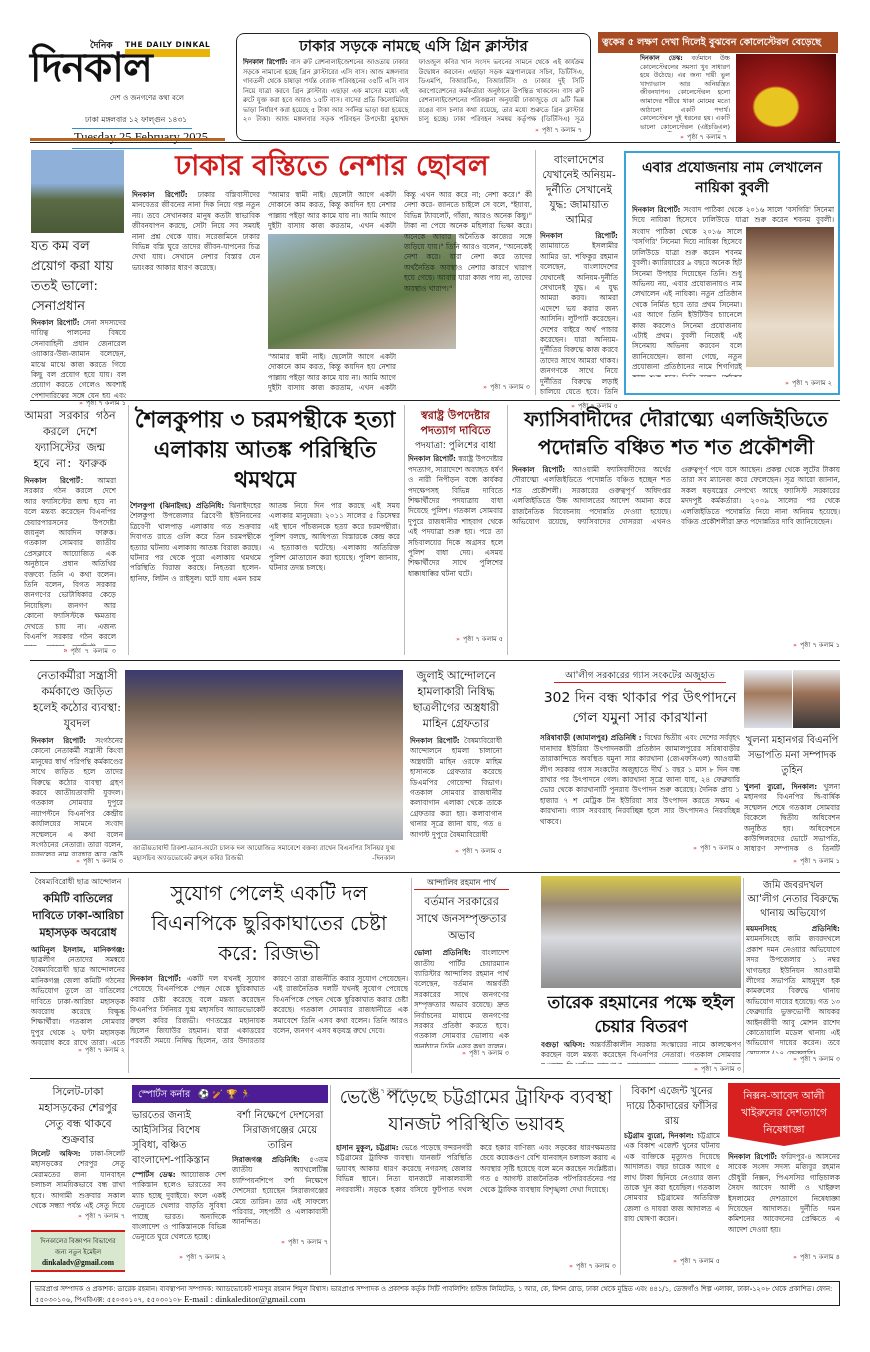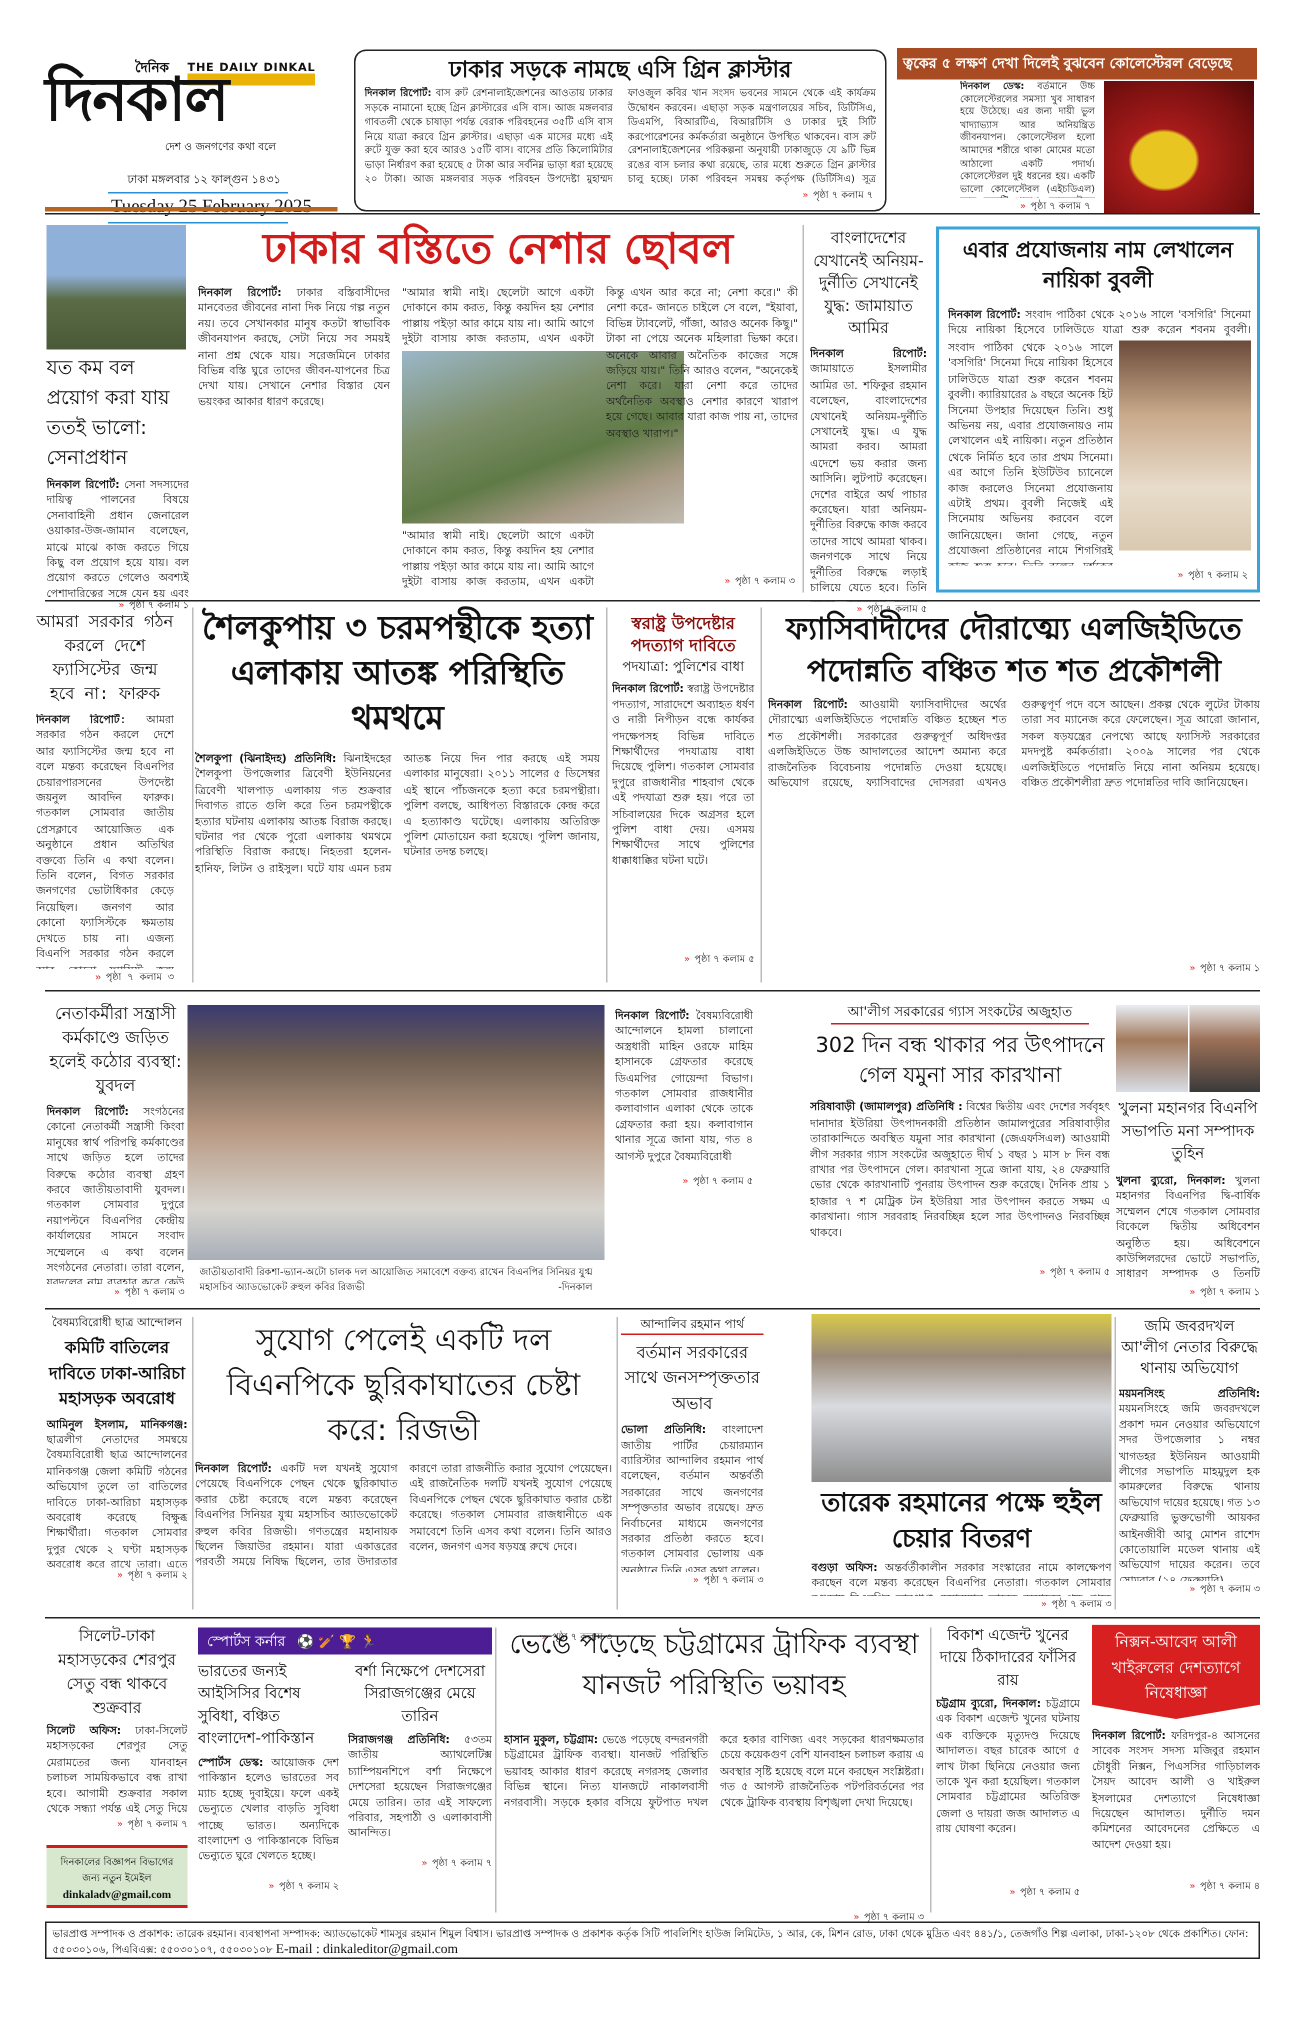--- a/index.html
+++ b/index.html
@@ -151,20 +151,21 @@
   <div class="cont">পৃষ্ঠা ৭ কলাম ৩</div>
 </div>
 
 <div class="abs photo" style="left:125px;top:670px;width:278px;height:170px;background:linear-gradient(180deg,#3a3a70 0%,#6d5d50 20%,#b99b85 50%,#d7d4cf 80%,#a8aeb8 100%);"></div>
 <div class="abs body-text" style="left:133px;top:844px;width:262px;height:22px;font-size:6.5px;line-height:9.5px;">
   <span>জাতীয়তাবাদী রিকশা-ভ্যান-অটো চালক দল আয়োজিত সমাবেশে বক্তব্য রাখেন বিএনপির সিনিয়র যুগ্ম মহাসচিব অ্যাডভোকেট রুহুল কবির রিজভী</span>
   <span style="float:right;">-দিনকাল</span>
 </div>
 
 <div class="abs" style="left:410px;top:668px;width:92px;height:200px;">
+  <div class="hl" style="font-size:11px;font-weight:normal;line-height:16px;">জুলাই আন্দোলনে হামলাকারী নিষিদ্ধ ছাত্রলীগের অস্ত্রধারী মাহিন গ্রেফতার</div>
   <div class="body-text" style="height:110px;margin-top:4px;">
     <b>দিনকাল রিপোর্ট:</b>
     <span>বৈষম্যবিরোধী আন্দোলনে হামলা চালানো অস্ত্রধারী মাহিন ওরফে মাহিম হাসানকে গ্রেফতার করেছে ডিএমপির গোয়েন্দা বিভাগ। গতকাল সোমবার রাজধানীর কলাবাগান এলাকা থেকে তাকে গ্রেফতার করা হয়। কলাবাগান থানার সূত্রে জানা যায়, গত ৪ আগস্ট দুপুরে বৈষম্যবিরোধী</span>
   </div>
   <div class="cont">পৃষ্ঠা ৭ কলাম ৫</div>
 </div>
 
 <div class="abs" style="left:540px;top:670px;width:200px;height:198px;">
   <div class="hl" style="font-size:9px;font-weight:normal;border-bottom:1.5px solid #d21c1c;padding-bottom:2px;margin:0 14px;">আ'লীগ সরকারের গ্যাস সংকটের অজুহাত</div>
   <div class="hl" style="font-size:14px;font-weight:normal;line-height:20px;margin-top:4px;">302 দিন বন্ধ থাকার পর উৎপাদনে গেল যমুনা সার কারখানা</div>
@@ -271,21 +272,21 @@
     <div class="body-text" style="height:82px;margin-top:3px;">
       <b>সিরাজগঞ্জ প্রতিনিধি:</b>
       <span>৫৩তম জাতীয় অ্যাথলেটিক্স চ্যাম্পিয়নশিপে বর্শা নিক্ষেপে দেশসেরা হয়েছেন সিরাজগঞ্জের মেয়ে তারিন। তার এই সাফল্যে পরিবার, সহপাঠী ও এলাকাবাসী আনন্দিত।</span>
     </div>
     <div class="cont">পৃষ্ঠা ৭ কলাম ৭</div>
   </div>
 </div>
 
 <div class="abs" style="left:336px;top:1083px;width:280px;height:192px;">
   <div class="hl" style="font-size:18px;font-weight:normal;line-height:27px;">ভেঙে পড়েছে চট্টগ্রামের ট্রাফিক ব্যবস্থা যানজট পরিস্থিতি ভয়াবহ</div>
-  <div class="body-text" style="column-count:2;column-gap:8px;height:118px;margin-top:18px;">
+  <div class="body-text" style="column-count:2;column-gap:8px;height:118px;margin-top:6px;">
     <b>হাসান মুকুল, চট্টগ্রাম:</b>
     <span>ভেঙে পড়েছে বন্দরনগরী চট্টগ্রামের ট্রাফিক ব্যবস্থা। যানজট পরিস্থিতি ভয়াবহ আকার ধারণ করেছে নগরসহ জেলার বিভিন্ন স্থানে। নিত্য যানজটে নাকালবাসী নগরবাসী। সড়কে হকার বসিয়ে ফুটপাত দখল করে হকার বাণিজ্য এবং সড়কের ধারণক্ষমতার চেয়ে কয়েকগুণ বেশি যানবাহন চলাচল করায় এ অবস্থার সৃষ্টি হয়েছে বলে মনে করছেন সংশ্লিষ্টরা। গত ৫ আগস্ট রাজনৈতিক পটপরিবর্তনের পর থেকে ট্রাফিক ব্যবস্থায় বিশৃঙ্খলা দেখা দিয়েছে।</span>
   </div>
   <div class="cont">পৃষ্ঠা ৭ কলাম ৩</div>
 </div>
 
 <div class="abs" style="left:624px;top:1083px;width:96px;height:192px;">
   <div class="hl" style="font-size:10px;font-weight:normal;line-height:15px;">বিকাশ এজেন্ট খুনের দায়ে ঠিকাদারের ফাঁসির রায়</div>
   <div class="body-text" style="height:125px;margin-top:3px;">
     <b>চট্টগ্রাম ব্যুরো, দিনকাল:</b>

